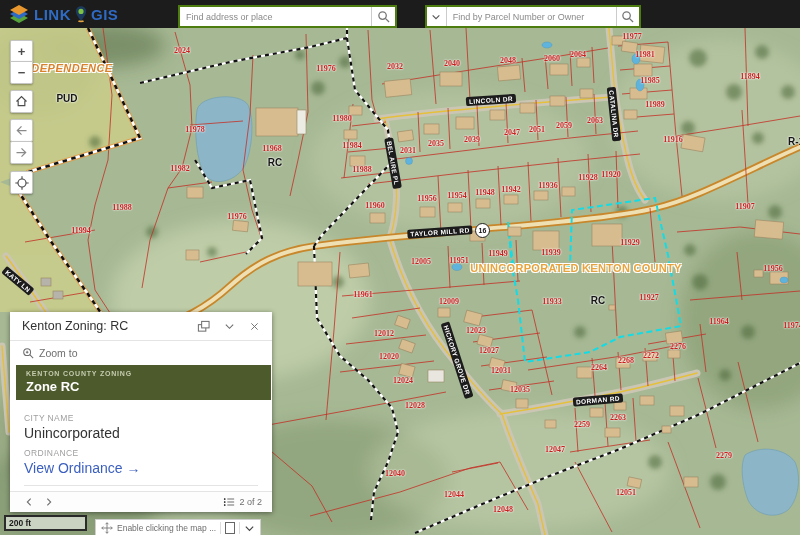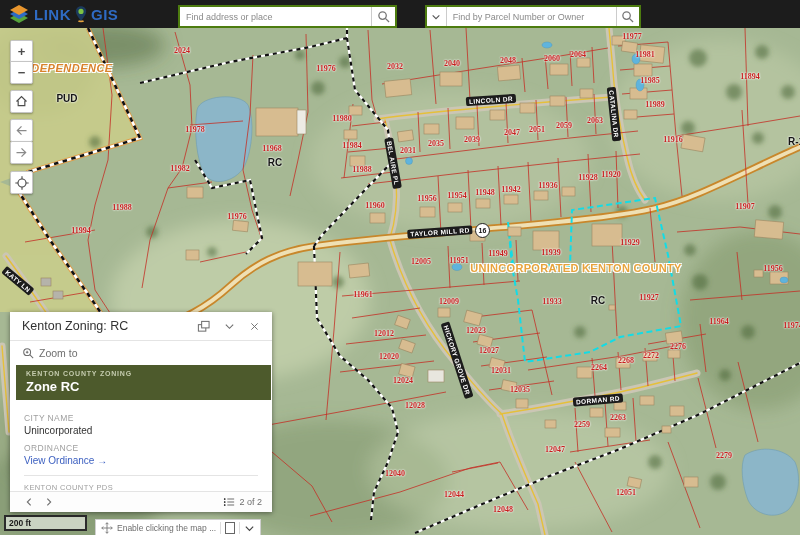--- a/index.html
+++ b/index.html
@@ -67,21 +67,21 @@
   .p-hicons{display:flex;align-items:center;gap:14px;margin-right:12px;color:#6e6e6e;}
   .p-hicons span{cursor:pointer;display:flex;}
   .p-zoomrow{height:17px;display:flex;align-items:center;gap:5px;margin:3px 0 2px 12px;
              color:#6e6e6e;font-size:10.5px;cursor:pointer;flex:none;}
   .p-banner{margin:2px 1px 4px 6px;background:#4d5a2c;padding:5px 0 6px 10px;flex:none;}
   .p-banner .bl{color:#c4cbae;font-size:7px;font-weight:bold;letter-spacing:.8px;}
   .p-banner .bv{color:#fff;font-size:13px;font-weight:bold;margin-top:2px;}
   .p-body{flex:1;overflow:hidden;padding:2px 14px 0 14px;}
   .p-label{color:#9e9e9e;font-size:8.5px;letter-spacing:.4px;margin-top:7px;}
   .p-label.small{font-size:7.5px;}
-  .p-value{color:#323232;font-size:10px;margin-top:2px;}
+  .p-value{color:#323232;font-size:14px;margin-top:2px;}
   .p-link{color:#3b5fc0;cursor:pointer;}
   .p-divider{height:1px;background:#e4e4e4;margin:9px 0 1px 0;}
   .p-foot{height:20px;border-top:1px solid #e4e4e4;display:flex;align-items:center;flex:none;
           background:#fdfdfd;color:#6e6e6e;}
   .p-foot .nav{display:flex;gap:10px;margin-left:14px;}
   .p-foot .nav span{cursor:pointer;display:flex;}
   .p-foot .pager{margin-left:auto;margin-right:10px;display:flex;align-items:center;gap:4px;
                  font-size:9px;color:#6e6e6e;}
 </style>
 </head>

